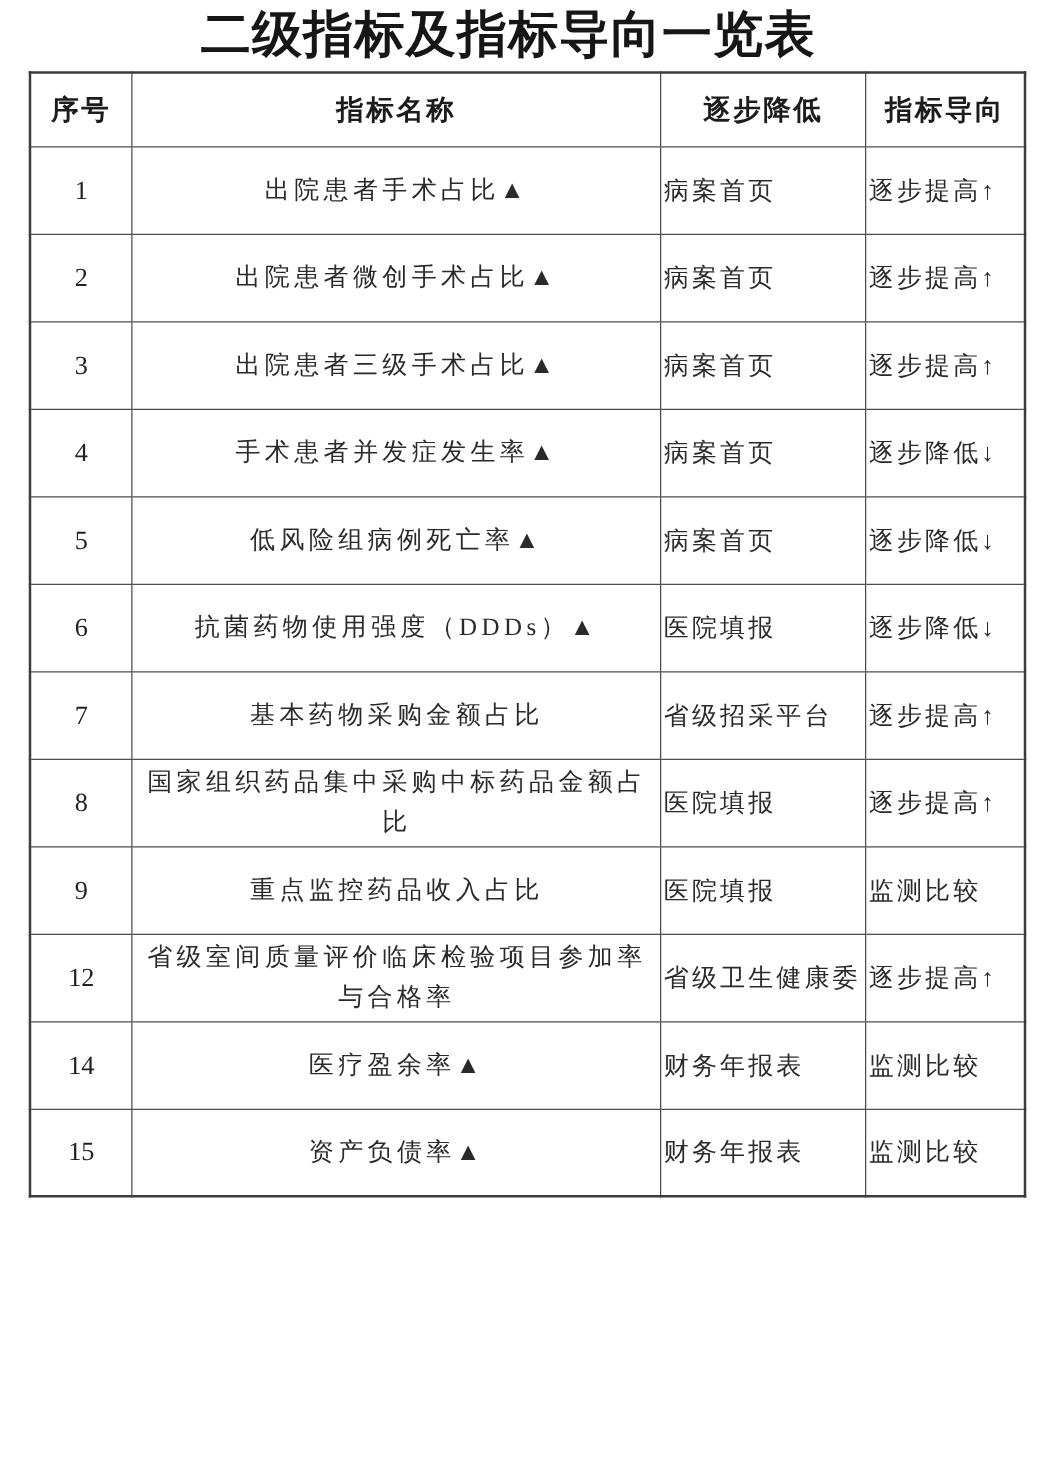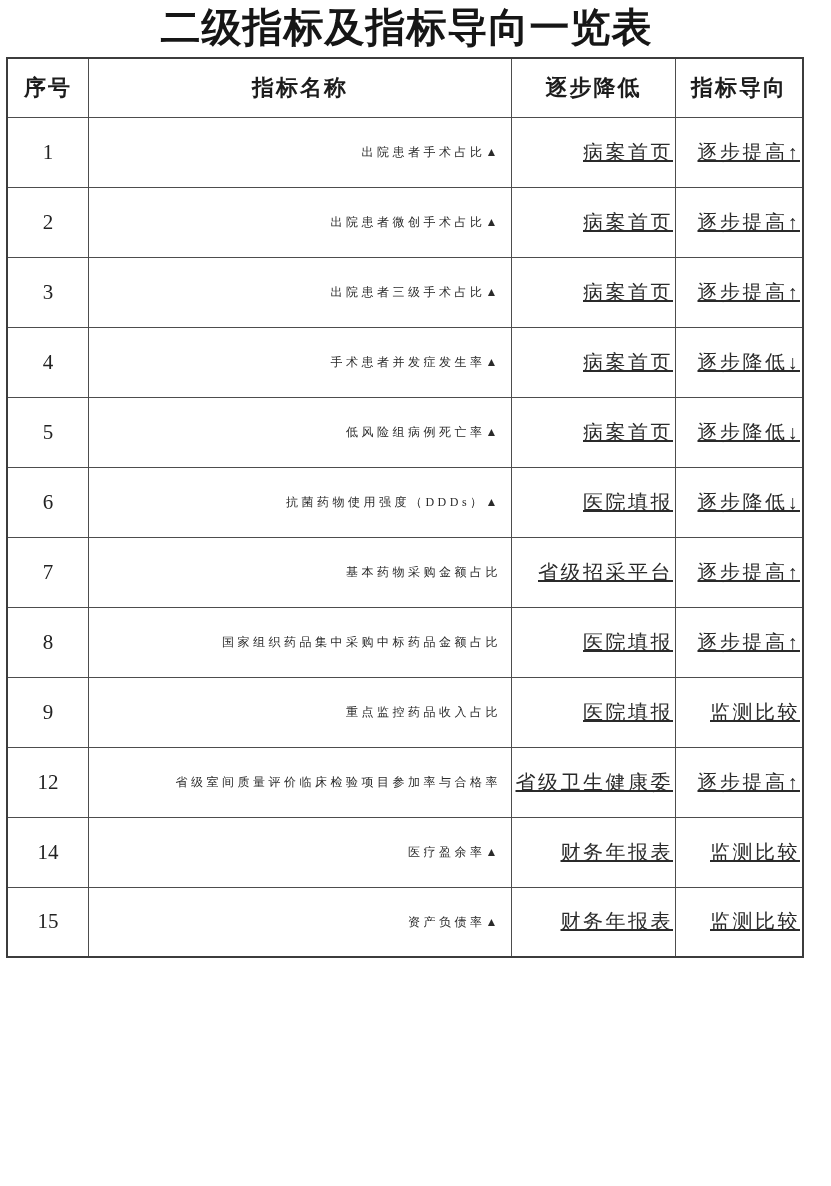--- a/index.html
+++ b/index.html
@@ -28,21 +28,21 @@
     font-size: 40px;
     font-weight: bold;
     letter-spacing: 1px;
     color: #161616;
     line-height: 44px;
   }
   table.indicator-table {
     border-collapse: collapse;
     table-layout: fixed;
     width: 785px;
-    margin: 7px 0 0 6px;
+    margin: 7px 0 0 23px;
     border: 2px solid #3c3c3c;
   }
   .indicator-table th,
   .indicator-table td {
     border: 1px solid #4d4d4d;
     vertical-align: middle;
     background: #ffffff;
     overflow: hidden;
   }
   .indicator-table thead tr {
@@ -63,35 +63,34 @@
     letter-spacing: 2px;
     color: #1c1c1c;
   }
   td.cell-no {
     text-align: center;
     font-size: 21px;
     letter-spacing: 0;
     color: #222222;
   }
   td.cell-name {
-    text-align: right;
+    text-align: center;
     padding: 0 10px 0 11px;
-    font-size: 12px;
+    font-size: 20px;
     letter-spacing: 3.5px;
     line-height: 32px;
     color: #2a2a2a;
   }
   td.cell-source,
   td.cell-orient {
-    text-align: right;
+    text-align: left;
     font-size: 20px;
     letter-spacing: 2.5px;
     color: #2a2a2a;
     padding: 0 2px;
-    text-decoration: underline;
   }
 </style>
 </head>
 <body>
 
 <div class="page">
 
   <div class="title">二级指标及指标导向一览表</div>
 
   <table class="indicator-table">

